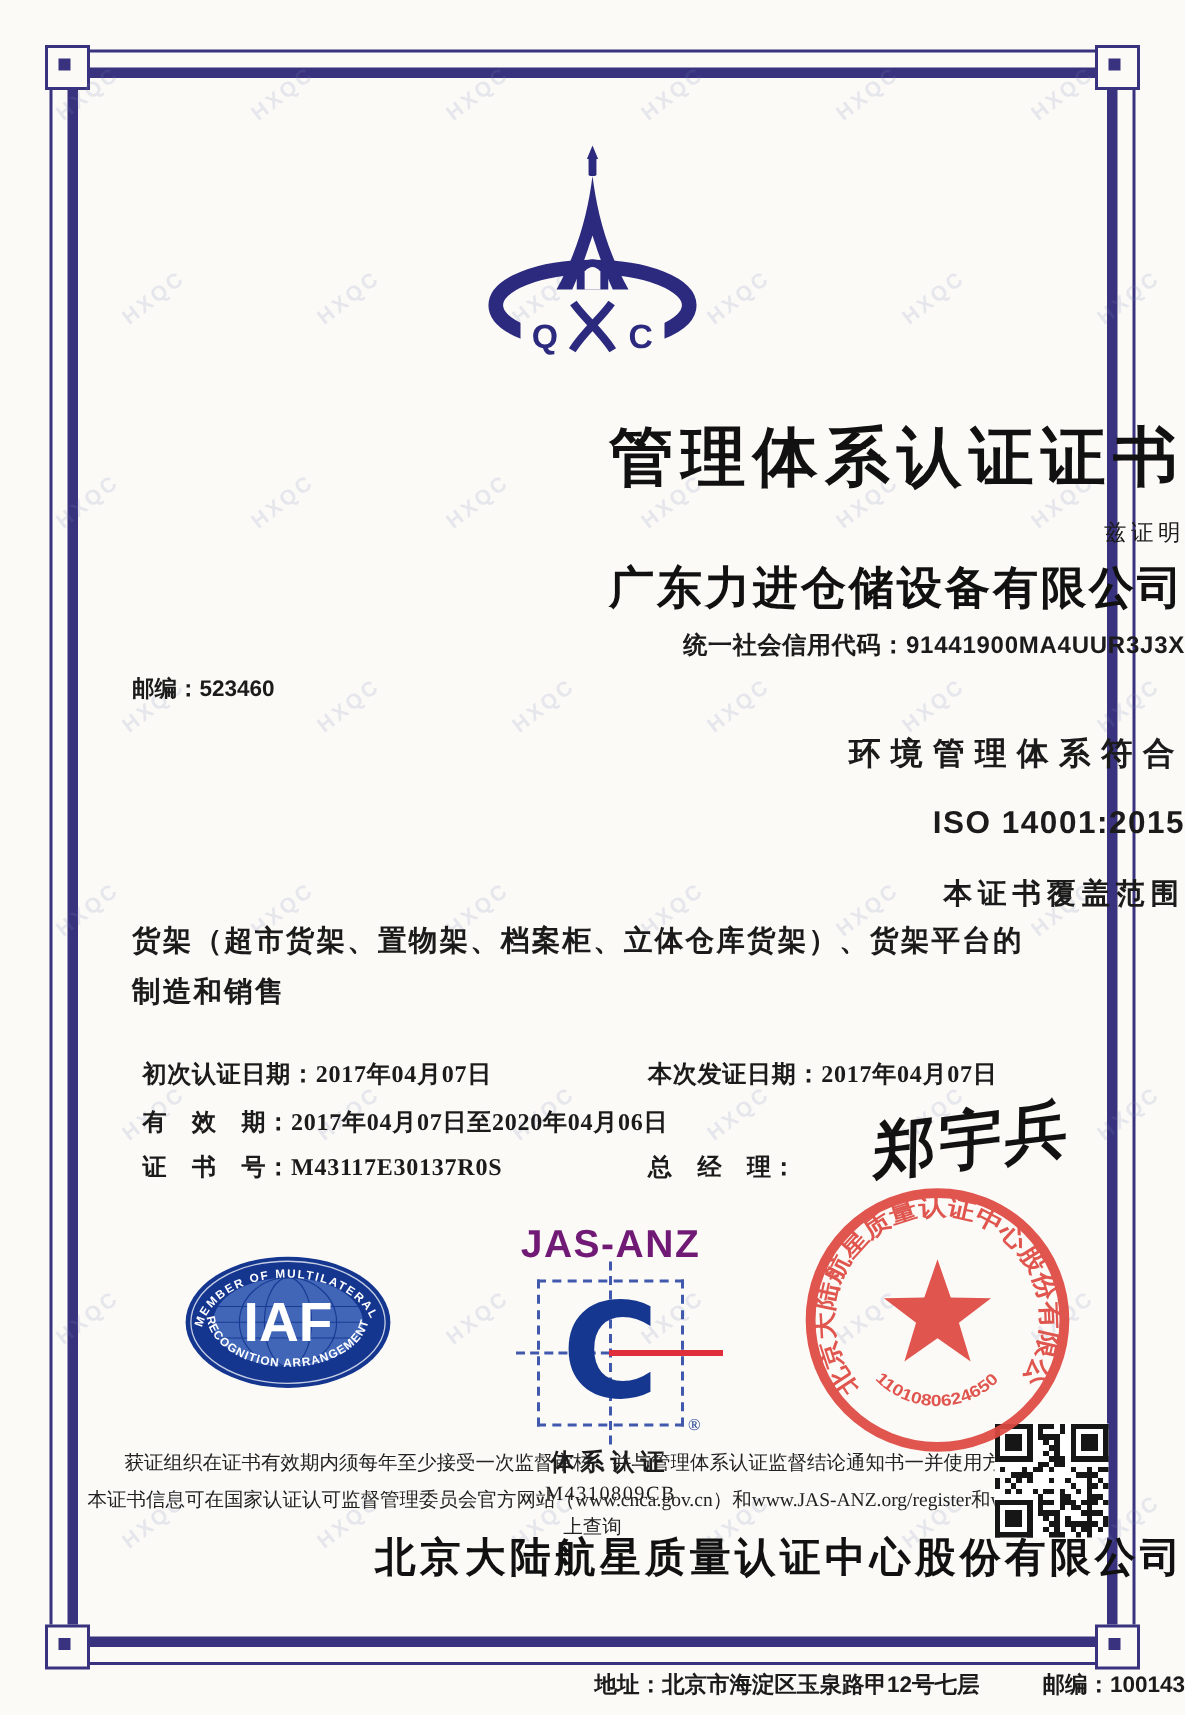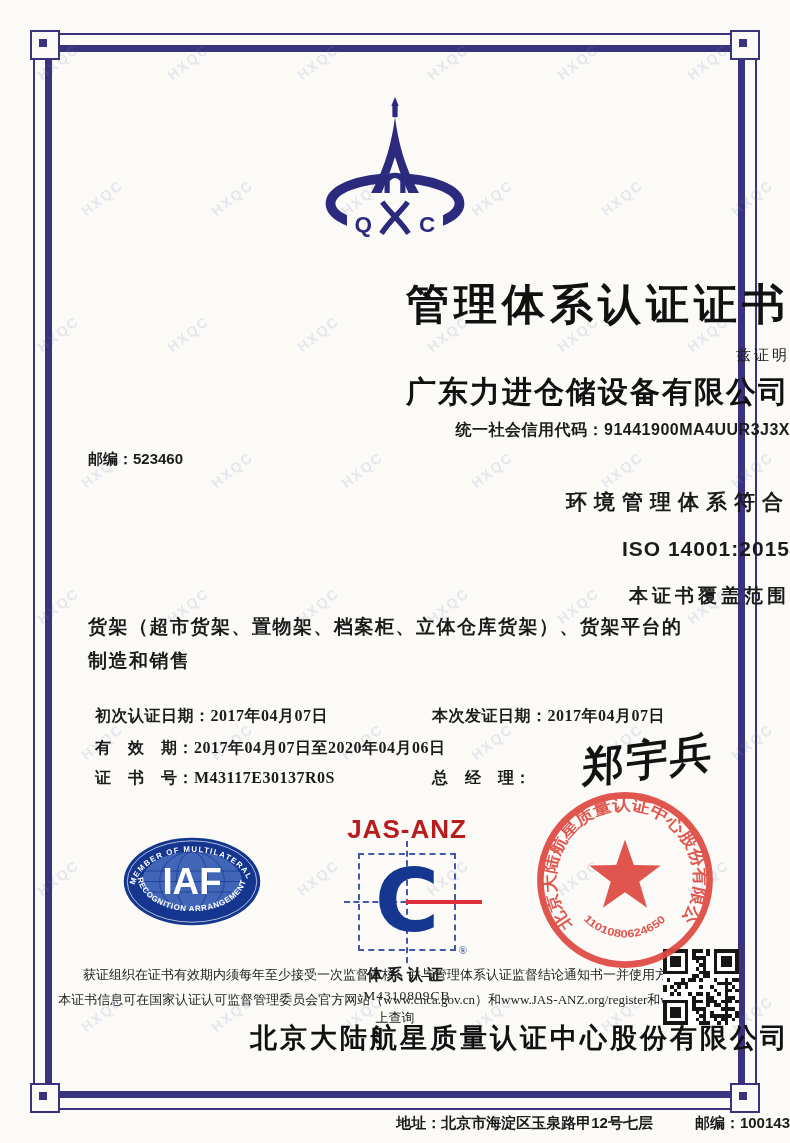--- a/index.html
+++ b/index.html
@@ -46,21 +46,21 @@
   .frow{font-size:16px;font-weight:600;letter-spacing:.5px;}
   .r1a{top:706px;left:95px;} .r1b{top:706px;left:432px;}
   .r2{top:738px;left:95px;}
   .r3a{top:768px;left:95px;} .r3b{top:768px;left:432px;font-family:Liberation Serif, serif;}
   .signature{top:732px;left:582px;font:700 42px cursive, serif;
     transform:rotate(-7deg) skewX(-8deg);letter-spacing:2px;color:#121212;}
 
   
   .iaf{left:122px;top:836px;}
   .jas{left:332px;top:814px;width:150px;text-align:center;}
-  .jas-title{font:700 26px "Liberation Sans",sans-serif;color:#b91c1c;letter-spacing:1px;}
+  .jas-title{font:700 26px "Liberation Sans",sans-serif;color:#701a75;letter-spacing:1px;}
   .jas-sq{position:relative;width:94px;height:94px;margin:8px auto 0;border:2px dashed #4059ad;}
   .jas-hline{position:absolute;top:calc(50% - 1px);left:-16px;width:72px;border-top:2px dashed #4059ad;}
   .jas-vline{position:absolute;left:calc(50% - 1px);top:-14px;height:122px;border-left:2px dashed #4059ad;}
   .jas-c{position:absolute;inset:-4px 0 0 0;display:flex;align-items:center;justify-content:center;
     font:900 88px "DejaVu Sans",sans-serif;color:#15378f;}
   .jas-red{position:absolute;top:calc(50% - 2px);left:46px;width:76px;height:4px;background:#e02f3c;z-index:3;}
   .jas-reg{position:absolute;right:-13px;bottom:-7px;font-size:11px;color:#15378f;}
   .jas-label{margin-top:14px;font-size:16px;letter-spacing:4px;font-weight:600;}
   .jas-num{margin-top:2px;font-size:13.5px;letter-spacing:1px;}
 

